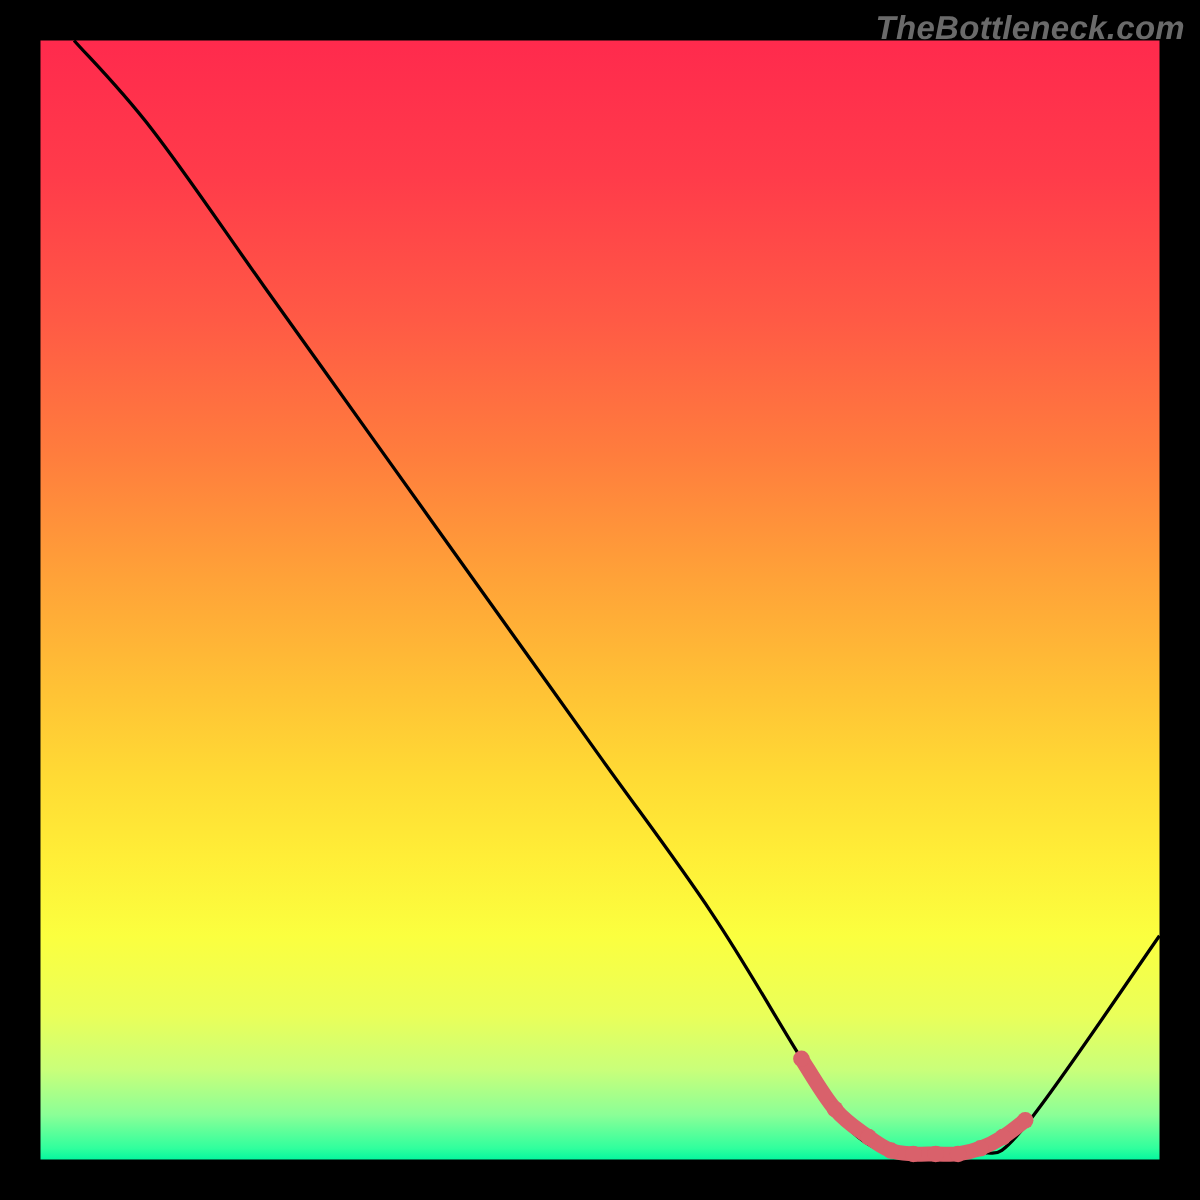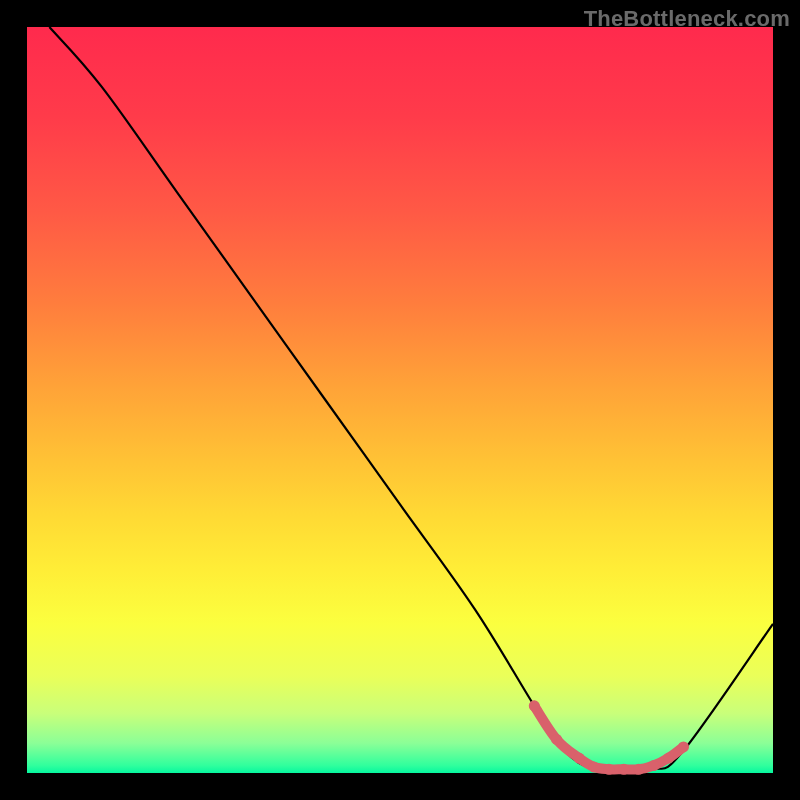--- a/index.html
+++ b/index.html
@@ -9,20 +9,21 @@
     height: 800px;
     background: #000;
     overflow: hidden;
     font-family: Arial, Helvetica, sans-serif;
   }
   .stage {
     position: relative;
     width: 800px;
     height: 755px;
     background: #000;
+    font-style: italic;
   }
   .attribution {
     position: absolute;
     top: 6px;
     right: 10px;
     color: #6a6a6a;
     font-size: 22px;
     font-weight: 600;
     letter-spacing: 0.2px;
     z-index: 5;

